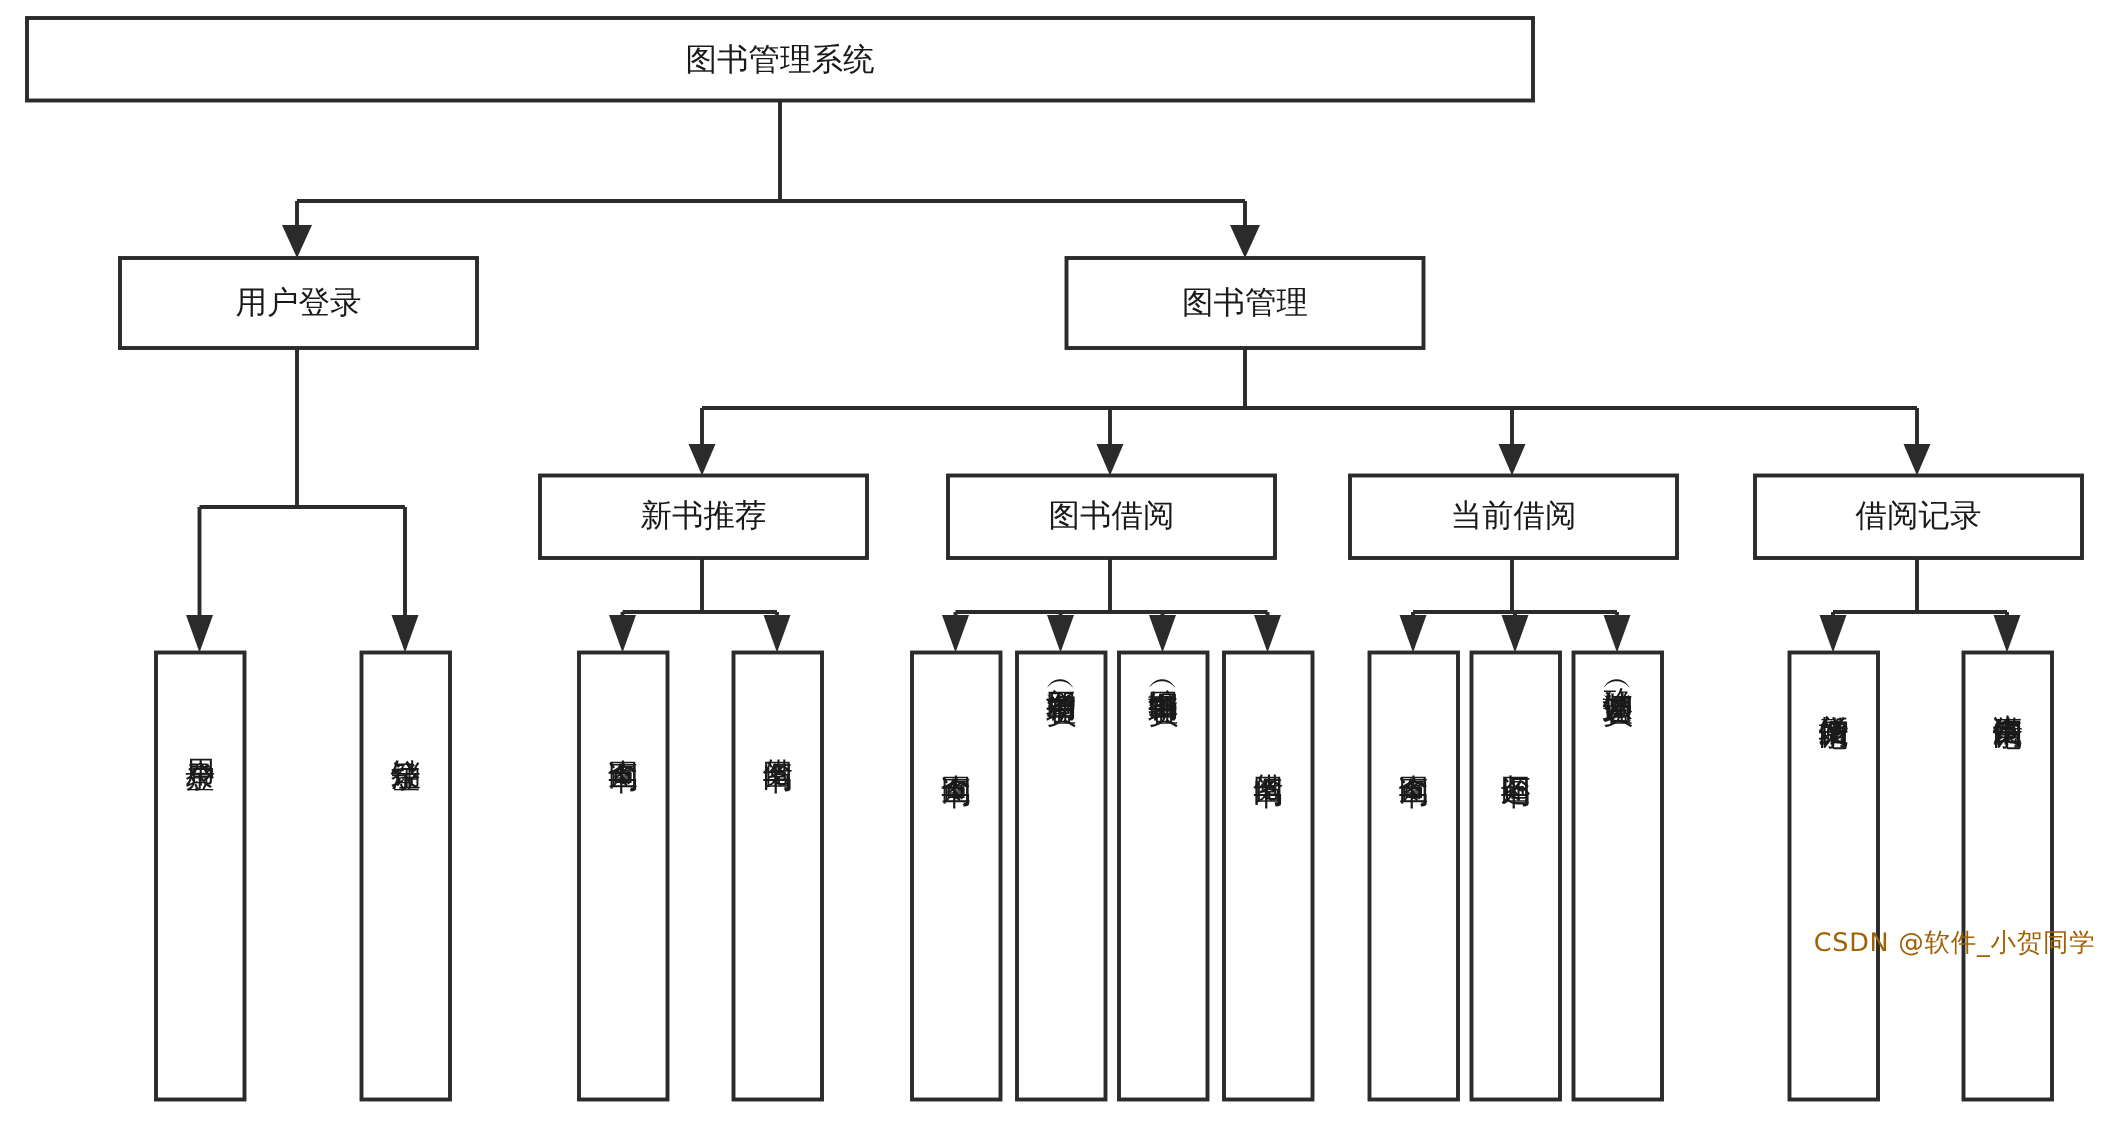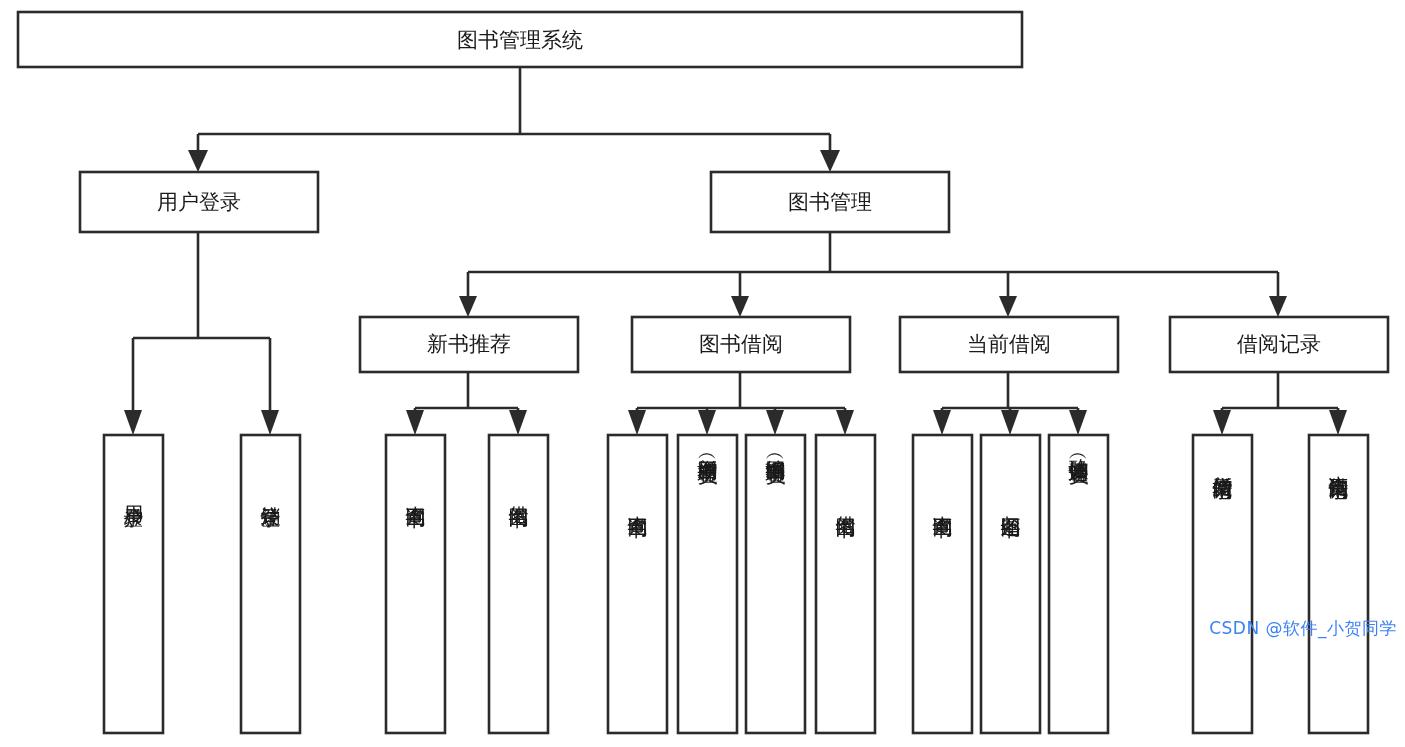--- a/index.html
+++ b/index.html
@@ -66,21 +66,21 @@
     display: flex;
     align-items: flex-start;
     justify-content: center;
   }
   .watermark {
     position: absolute;
     right: 8px;
     bottom: 4px;
     font-family: "DejaVu Sans", "Liberation Sans", sans-serif;
     font-size: 17px;
-    color: #3b82f6;
+    color: #a16207;
     letter-spacing: 0.5px;
     user-select: none;
   }
 </style>
 </head>
 <body>
 
 <div id="diagram-root">
 
   <svg class="diagram-canvas" viewBox="0 0 1405 747" xmlns="http://www.w3.org/2000/svg">

